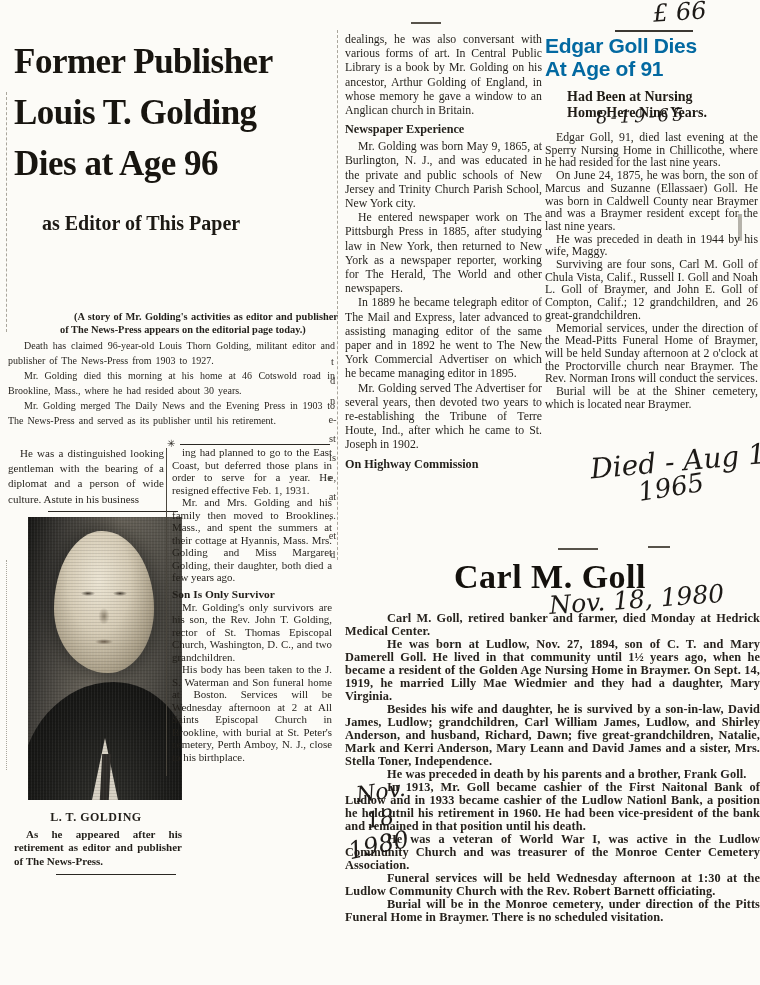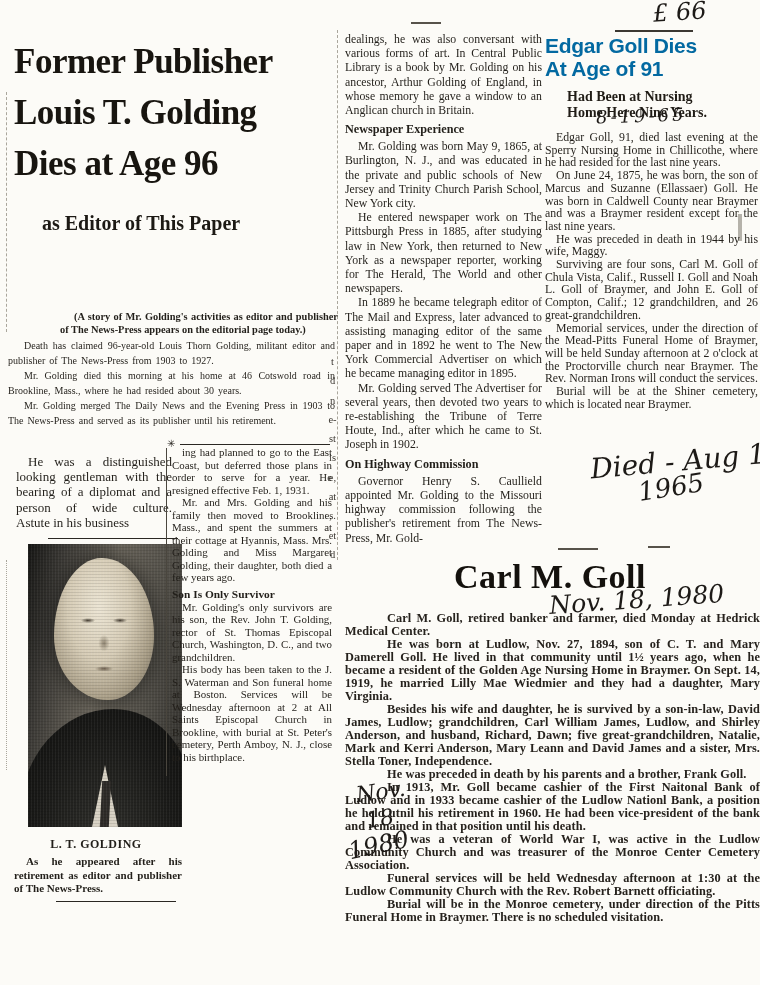--- a/index.html
+++ b/index.html
@@ -12,21 +12,21 @@
   .g-headline span{display:block;}
   .g-subhead{position:absolute;left:42px;top:210px;width:290px;margin:0;
              font-size:20px;line-height:26px;font-weight:bold;color:#1c1914;}
   .g-subhead span{display:block;}
   .g-note{position:absolute;left:52px;top:302px;width:278px;margin:8px;
           font-size:10.4px;line-height:13.2px;font-weight:bold;text-align:justify;text-indent:14px;}
   .g-leads{position:absolute;left:8px;top:338px;width:327px;}
   .g-leads p{margin:0;font-size:10px;line-height:15.1px;text-align:justify;text-indent:16px;word-spacing:1.5px;}
 
   .left-strip{position:absolute;left:8px;top:446px;width:178px;}
-  .left-strip .frag{margin:8px;font-size:13px;line-height:15.2px;text-align:justify;text-indent:12px;width:156px;}
+  .left-strip .frag{margin:0;font-size:11px;line-height:15.2px;text-align:justify;text-indent:12px;width:156px;}
   .rule{border:none;border-top:1.6px solid #2a2722;margin:0;}
   .photo-toprule{width:130px;margin:4px 0 0 40px;}
   .photo{width:154px;height:283px;margin:5px 0 0 20px;position:relative;overflow:hidden;
          background:linear-gradient(100deg,#161614 0%,#3c3a36 18%,#6b665c 45%,#54514a 70%,#2b2a27 100%);}
   .photo .face{position:absolute;left:26px;top:14px;width:100px;height:142px;
                border-radius:48% 52% 46% 54%/55% 55% 45% 45%;
                background:radial-gradient(ellipse at 45% 35%,#ece5d4 0%,#d6ccb6 40%,#a99e87 70%,#6f685a 100%);
                box-shadow:0 0 18px 6px rgba(20,20,18,.45);}
   .photo .features{position:absolute;left:26px;top:14px;width:100px;height:142px;border-radius:50%;
                background:radial-gradient(ellipse 12px 4px at 34% 44%,rgba(40,32,22,.85),transparent 60%),
@@ -172,21 +172,20 @@
 
   <div class="mid-strip">
     <div class="mid-toprule"></div>
     <p class="noindent">dealings, he was also conversant with various forms of art. In Central Public Library is a book by Mr. Golding on his ancestor, Arthur Golding of England, in whose memory he gave a window to an Anglican church in Britain.</p>
     <h3>Newspaper Experience</h3>
     <p>Mr. Golding was born May 9, 1865, at Burlington, N. J., and was educated in the private and public schools of New Jersey and Trinity Church Parish School, New York city.</p>
     <p>He entered newspaper work on The Pittsburgh Press in 1885, after studying law in New York, then returned to New York as a newspaper reporter, working for The Herald, The World and other newspapers.</p>
     <p>In 1889 he became telegraph editor of The Mail and Express, later advanced to assisting managing editor of the same paper and in 1892 he went to The New York Commercial Advertiser on which he became managing editor in 1895.</p>
     <p>Mr. Golding served The Advertiser for several years, then devoted two years to re-establishing the Tribune of Terre Houte, Ind., after which he came to St. Joseph in 1902.</p>
     <h3>On Highway Commission</h3>
-    <p>Governor Henry S. Caullield appointed Mr. Golding to the Missouri highway commission following the publisher's retirement from The News-Press, Mr. Gold-</p>
   </div>
 
   <div class="edgar-strip">
     <div class="e-toprule"></div>
     <h2 class="e-headline">
       <span>Edgar Goll Dies</span>
       <span>At Age of 91</span>
     </h2>
     <div class="e-subhead">
       <span>Had Been at Nursing</span>

